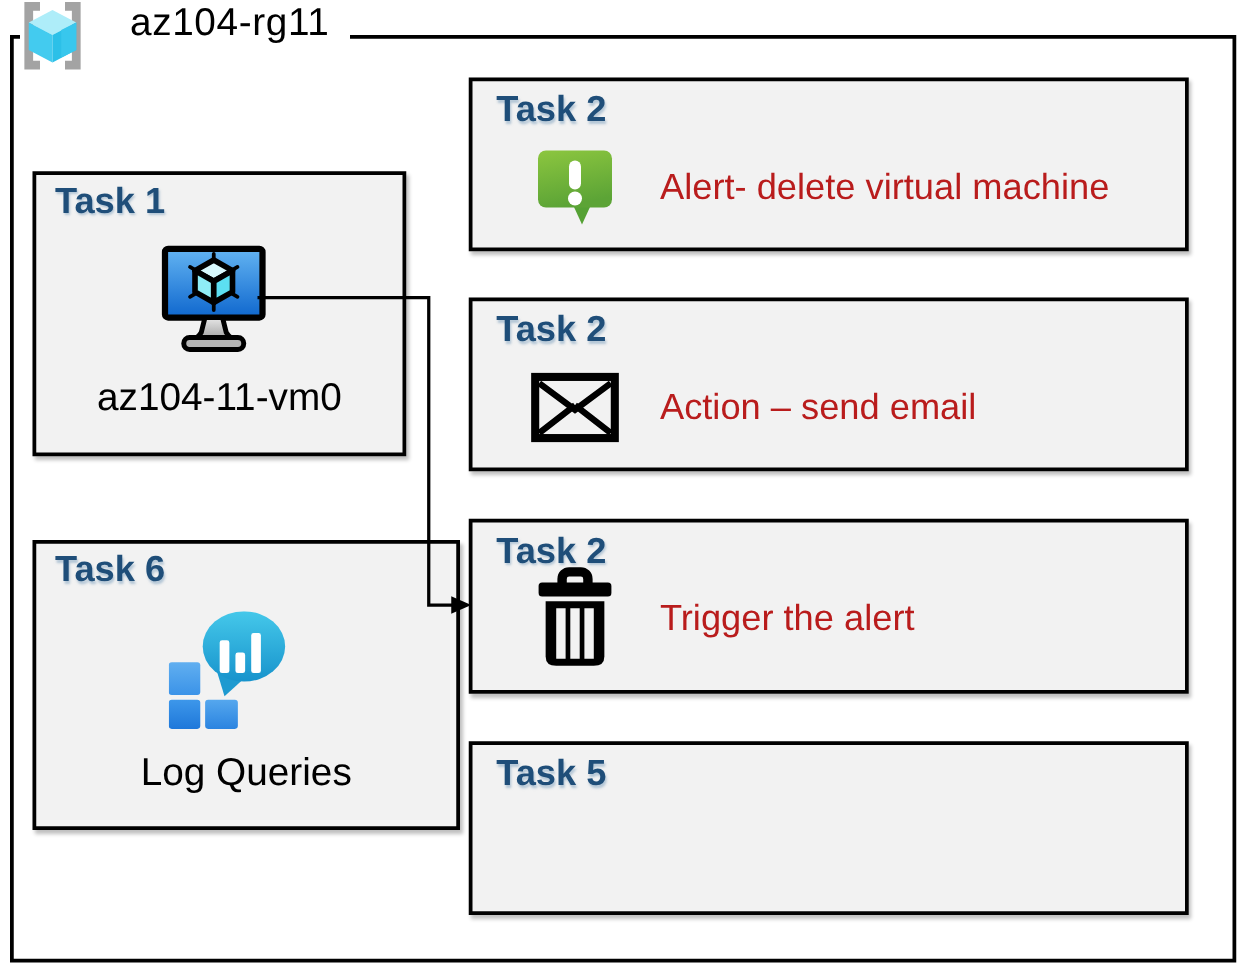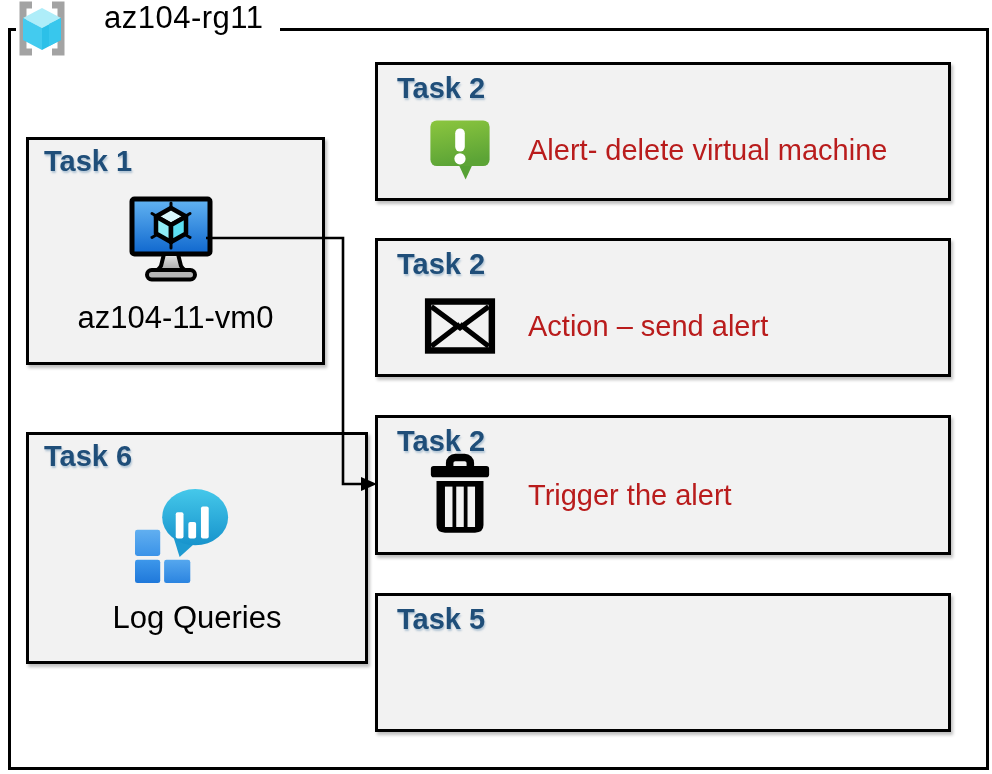--- a/index.html
+++ b/index.html
@@ -168,21 +168,21 @@
   <div class="tbox tbox-right" id="task3">
     <div class="task-title">Task 2</div>
     <div class="task-row">
       <div class="icon-cell">
         <svg width="72" height="58" viewBox="0 0 78 62">
           <rect x="4.5" y="4.5" width="69" height="53" fill="none" stroke="#000" stroke-width="7"></rect>
           <path d="M8,10 L39,33 L70,10" fill="none" stroke="#000" stroke-width="5.5"></path>
           <path d="M8,53 L39,29 M70,53 L39,29" fill="none" stroke="#000" stroke-width="5.5"></path>
         </svg>
       </div>
-      <div class="task-desc">Action – send alert</div>
+      <div class="task-desc">Action – send email</div>
     </div>
   </div>
 
   <div class="tbox tbox-right" id="task4">
     <div class="task-row" style="top:26px;">
       <div class="icon-cell">
         <svg width="62" height="86" viewBox="0 0 66 90">
           <rect x="22" y="4" width="22" height="16" rx="6" fill="none" stroke="#000" stroke-width="8"></rect>
           <rect x="2" y="13" width="62" height="12" rx="3" fill="#000"></rect>
           <path d="M8,29 H58 V76 Q58,84 49,84 H17 Q8,84 8,76 Z" fill="#000"></path>

